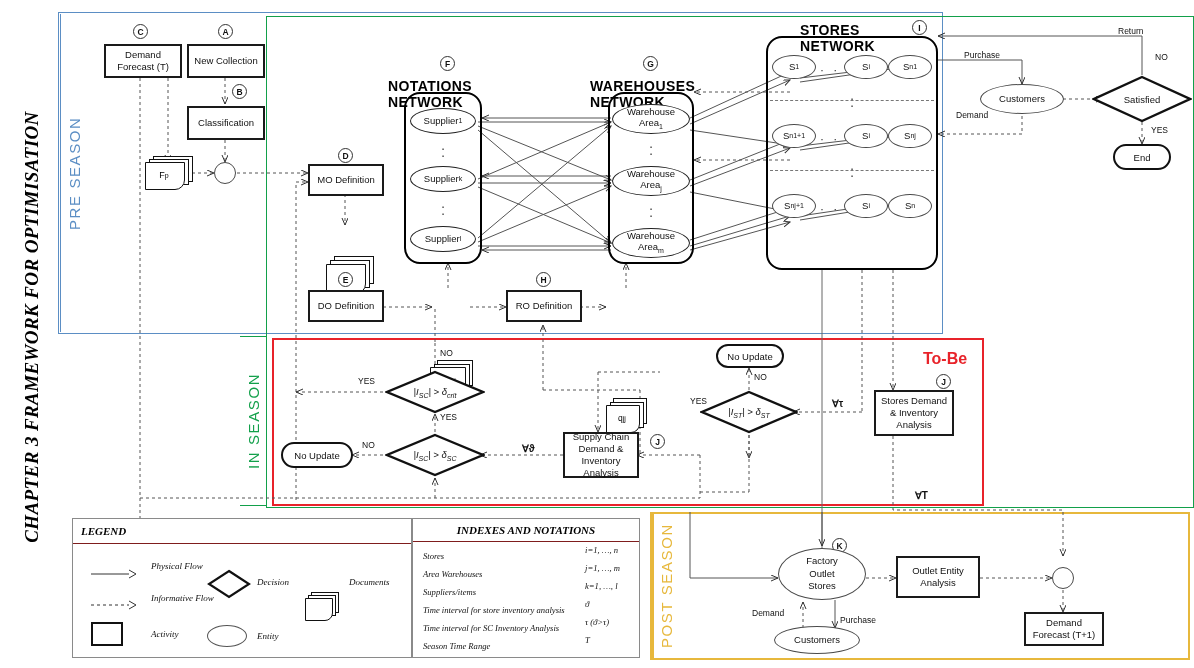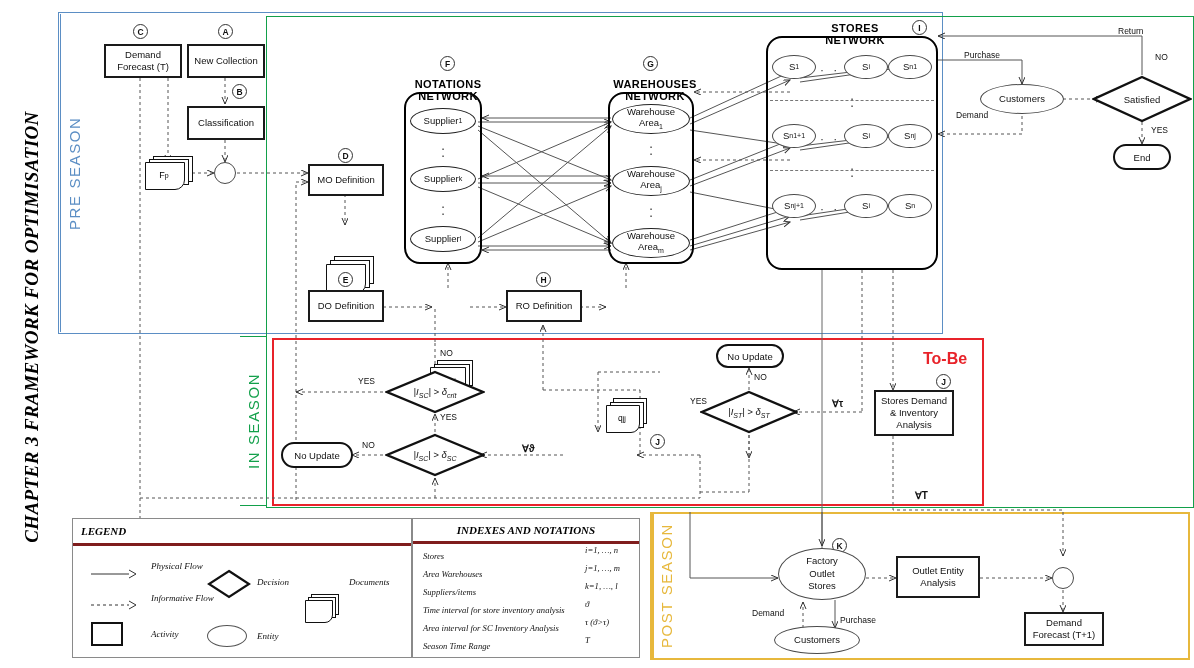--- a/index.html
+++ b/index.html
@@ -37,21 +37,21 @@
     display:flex;align-items:center;justify-content:center;text-align:center;
     font-size:9.5px;color:#111;line-height:1.2;
   }
   .entity.thick{border:1.4px solid #222;}
   .terminator{
     border:2.2px solid #111;border-radius:14px;background:#fff;
     display:flex;align-items:center;justify-content:center;
     font-size:9.5px;color:#111;
   }
   .netbox{border:2.6px solid #000;border-radius:16px;background:transparent;}
-  .netlabel{font-size:11px;font-weight:bold;letter-spacing:.4px;text-align:center;color:#000;}
+  .netlabel{font-size:14px;font-weight:bold;letter-spacing:.4px;text-align:left;color:#000;}
   .marker{
     width:15px;height:15px;border:1.1px solid #333;border-radius:50%;
     display:flex;align-items:center;justify-content:center;
     font-size:8.5px;font-weight:bold;color:#111;background:#fff;
   }
   .lbl{font-size:8.5px;color:#111;white-space:nowrap;}
   .lbl.b{font-weight:bold;font-size:10px;}
   .dots{font-size:12px;color:#333;letter-spacing:3px;line-height:1;}
   .vdots{font-size:13px;color:#333;line-height:7px;text-align:center;}
 
@@ -61,21 +61,21 @@
   .diamond-txt{position:relative;font-size:9.5px;font-style:italic;color:#111;z-index:2;}
 
   
   .docs{position:relative;}
   .docs .d{position:absolute;border:1.8px solid #111;background:#fff;}
 
   
   .panel{border:1px solid #8a8a8a;background:#fff;}
   .panel-title{
     font-family:"Liberation Serif",serif;font-weight:bold;font-style:italic;
-    font-size:11px;color:#000;border-bottom:3px solid #7f1d1d;
+    font-size:11px;color:#000;border-bottom:1px solid #7f1d1d;
     display:flex;align-items:center;padding-left:8px;
   }
   .panel-title.ctr{justify-content:center;padding-left:0;}
   .legtxt{font-family:"Liberation Serif",serif;font-style:italic;font-size:9px;color:#111;white-space:nowrap;}
   .notrow{font-family:"Liberation Serif",serif;font-style:italic;font-size:8.6px;color:#111;white-space:nowrap;}
 
   .tobe{color:#e8232a;font-weight:bold;font-size:16px;font-family:"Liberation Sans",sans-serif;}
 
   svg.wires{position:absolute;left:0;top:0;width:1194px;height:668px;pointer-events:none;}
   .sub{font-size:7px;vertical-align:sub;}
@@ -423,20 +423,27 @@
   <div class="abs diamond-wrap" style="left:385px;top:433px;width:100px;height:44px;">
     <svg width="100" height="44" viewBox="0 0 100 44">
         <polygon points="50,2 98,22 50,42 2,22" fill="#fff" stroke="#111" stroke-width="2.4"></polygon>
       </svg>
     <span class="diamond-txt">|I<span class="sub">SC</span>| &gt; δ<span class="sub">SC</span></span>
   </div>
   <div class="abs lbl" style="left:440px;top:412px;">YES</div>
   <div class="abs lbl" style="left:362px;top:440px;">NO</div>
   <div class="abs terminator" style="left:281px;top:442px;width:72px;height:26px;">No Update</div>
 
+  <div class="abs activity" style="left:563px;top:432px;width:76px;height:46px;">
+    <div>
+      <div>Supply Chain</div>
+      <div>Demand &amp;</div>
+      <div>Inventory Analysis</div>
+    </div>
+  </div>
   <div class="abs marker" style="left:650px;top:434px;">J</div>
   <div class="abs lbl b" style="left:522px;top:443px;">∀ϑ</div>
 
   <div class="abs diamond-wrap" style="left:700px;top:390px;width:98px;height:44px;">
     <svg width="98" height="44" viewBox="0 0 98 44">
         <polygon points="49,2 96,22 49,42 2,22" fill="#fff" stroke="#111" stroke-width="2.4"></polygon>
       </svg>
     <span class="diamond-txt">|I<span class="sub">ST</span>| &gt; δ<span class="sub">ST</span></span>
   </div>
   <div class="abs lbl" style="left:690px;top:396px;">YES</div>
@@ -532,21 +539,21 @@
       </div>
       <div class="abs" style="left:10px;top:40px;width:210px;">
         <span class="notrow">Suppliers/items</span>
         <span class="notrow abs" style="left:162px;top:0;">k=1, …, l</span>
       </div>
       <div class="abs" style="left:10px;top:58px;width:210px;">
         <span class="notrow">Time interval for store inventory analysis</span>
         <span class="notrow abs" style="left:162px;top:0;">ϑ</span>
       </div>
       <div class="abs" style="left:10px;top:76px;width:210px;">
-        <span class="notrow">Area interval for SC Inventory Analysis</span>
+        <span class="notrow">Time interval for SC Inventory Analysis</span>
         <span class="notrow abs" style="left:162px;top:0;">τ  (ϑ&gt;τ)</span>
       </div>
       <div class="abs" style="left:10px;top:94px;width:210px;">
         <span class="notrow">Season Time Range</span>
         <span class="notrow abs" style="left:162px;top:0;">T</span>
       </div>
     </div>
   </div>
 
 </div>

